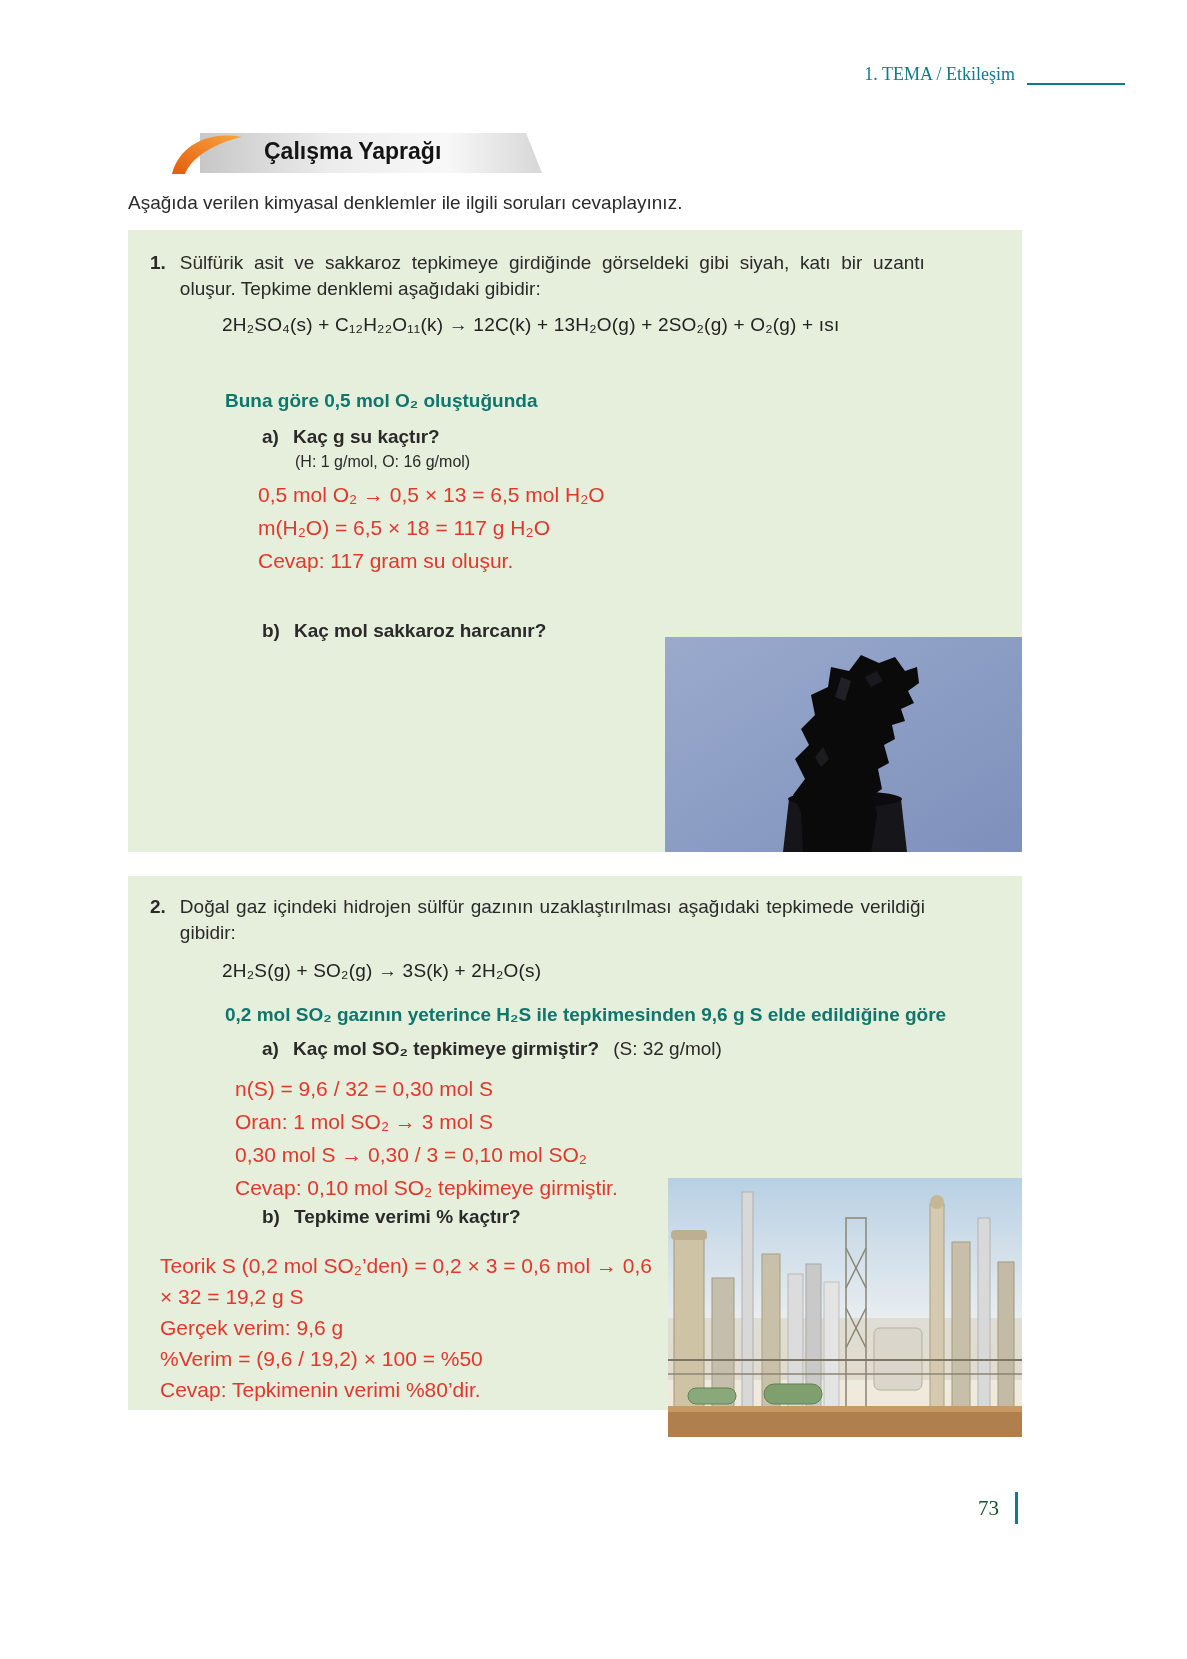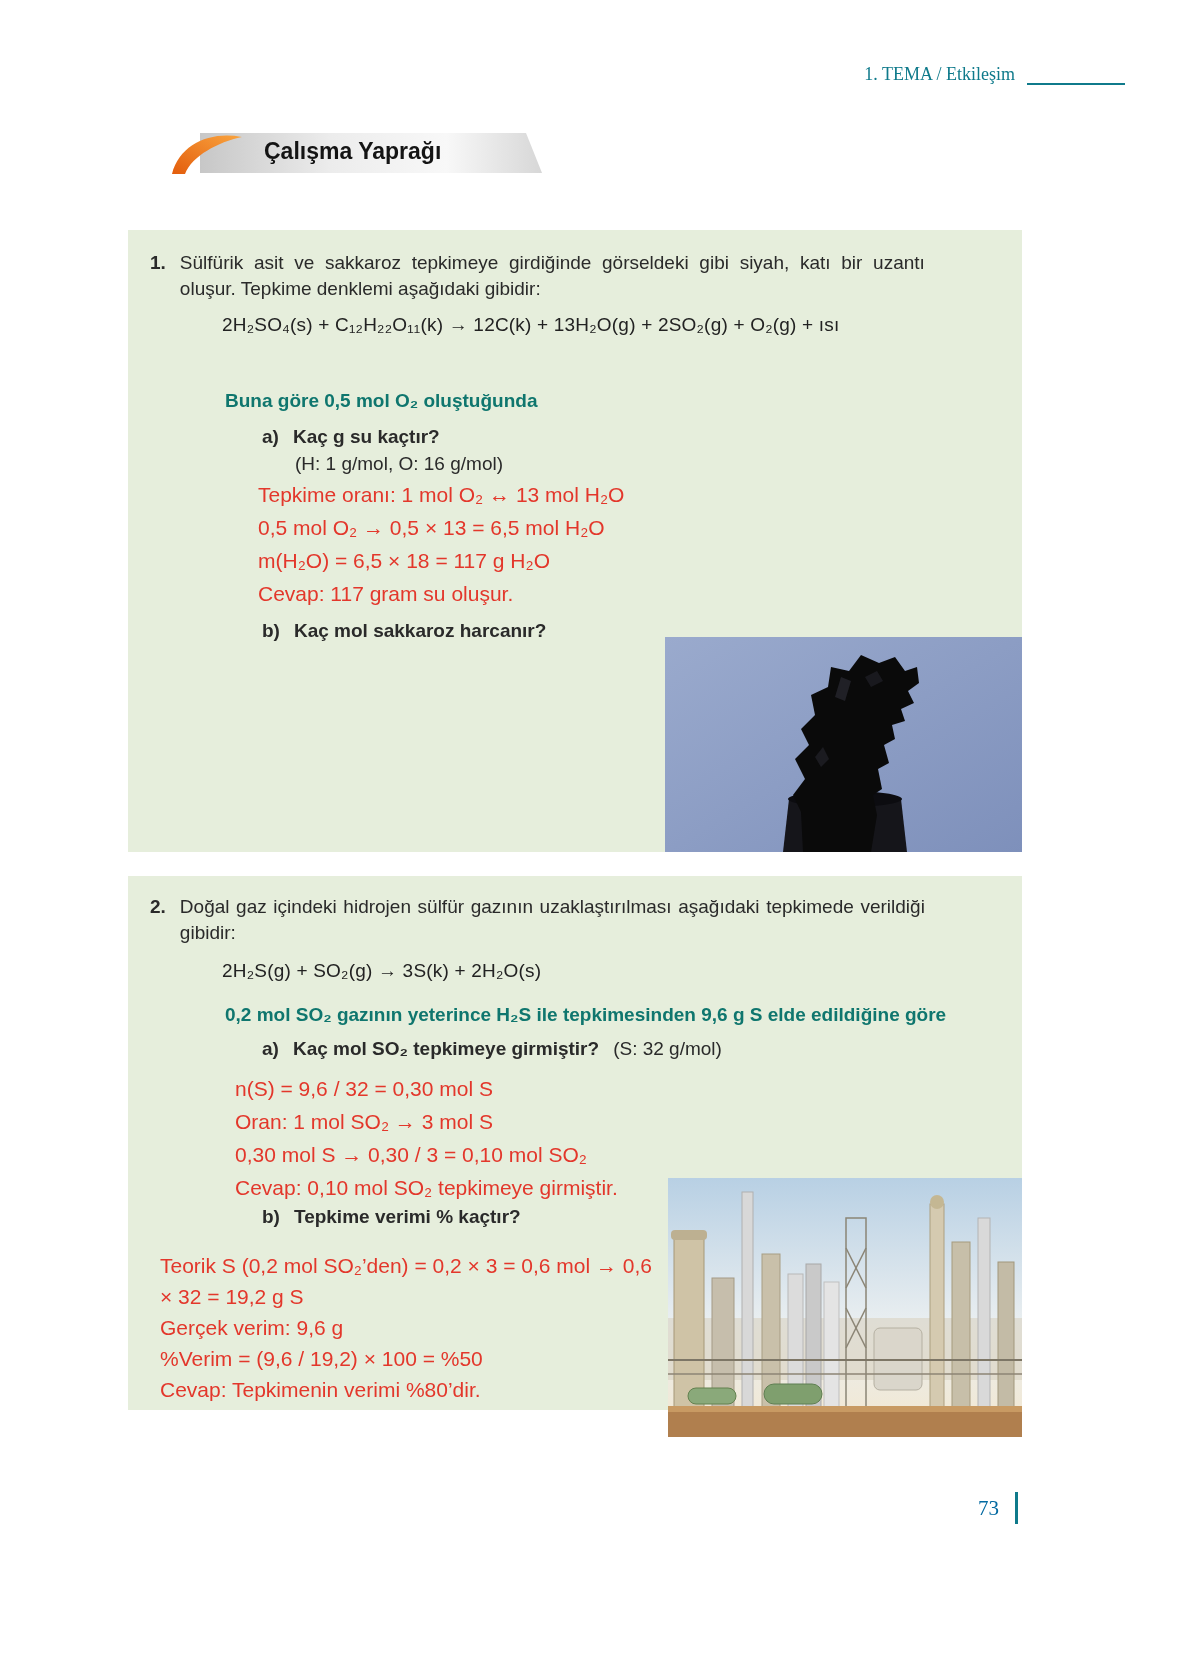--- a/index.html
+++ b/index.html
@@ -40,35 +40,35 @@
   .qnum { font-weight:bold; font-size:19px; line-height:26px; }
   .qtext { font-size:19px; line-height:26px; text-align:justify; width:745px; }
 
   .equation { position:absolute; font-size:19px; color:#222; letter-spacing:0.2px; }
   .condition { position:absolute; font-size:19px; font-weight:bold; color:#0f766e; }
 
   .subq { position:absolute; display:flex; gap:14px; font-size:19px; }
   .sublabel { font-weight:bold; }
   .subq-q { font-weight:bold; }
   .subq-note { font-weight:normal; }
-  .note { position:absolute; font-size:19px; }
+  .note { position:absolute; font-size:16px; }
 
   .answers { position:absolute; color:#e3372b; font-size:21px; }
   .answers p { margin:0; }
   .lh33 p { line-height:33px; }
   .lh34 p { line-height:34px; }
   .lh31 p { line-height:31px; }
 
   
   .photo1 { position:absolute; right:0; bottom:0; width:357px; height:215px; display:block; }
   .photo2 { position:absolute; left:540px; top:302px; width:354px; height:259px; display:block; }
 
   
   .pagenum-wrap { position:absolute; top:1492px; left:978px; display:flex; align-items:center; gap:16px; }
-  .pagenum { font-family:"Liberation Serif", serif; font-size:21px; color:#0369a1; }
+  .pagenum { font-family:"Liberation Serif", serif; font-size:21px; color:#14532d; }
   .pagenum-rule { width:3px; height:32px; background:#0f7a8b; }
 </style>
 </head>
 <body>
 
 <div class="page">
 
   <div class="chapter-header">
     <span class="txt">1. TEMA / Etkileşim</span>
     <span class="rule"></span>
@@ -81,40 +81,40 @@
         <linearGradient id="leafgrad" x1="0" y1="1" x2="1" y2="0">
           <stop offset="0" stop-color="#e35d0c"></stop>
           <stop offset="1" stop-color="#f9a43f"></stop>
         </linearGradient>
       </defs>
       <path d="M4,44 C12,14 42,1 74,7 C50,12 24,26 17,44 Z" fill="url(#leafgrad)"></path>
     </svg>
     <span class="banner-title">Çalışma Yaprağı</span>
   </div>
 
+  <p class="intro">Aşağıda verilen kimyasal denklemler ile ilgili soruları cevaplayınız.</p>
 
   <section class="qbox qbox1">
 
     <div class="qrow" style="top:20px; left:22px;">
       <span class="qnum">1.</span>
       <p class="qtext">Sülfürik asit ve sakkaroz tepkimeye girdiğinde görseldeki gibi siyah, katı bir uzantı oluşur. Tepkime denklemi aşağıdaki gibidir:</p>
     </div>
 
     <p class="equation" style="top:84px; left:94px;">2H₂SO₄(s) + C₁₂H₂₂O₁₁(k) → 12C(k) + 13H₂O(g) + 2SO₂(g) + O₂(g) + ısı</p>
 
     <p class="condition" style="top:160px; left:97px;">Buna göre 0,5 mol O₂ oluştuğunda</p>
 
     <div class="subq" style="top:196px; left:134px;">
       <span class="sublabel">a)</span>
       <span class="subq-q">Kaç g su kaçtır?</span>
     </div>
     <p class="note" style="top:223px; left:167px;">(H: 1 g/mol, O: 16 g/mol)</p>
 
     <div class="answers lh33" style="top:248px; left:130px;">
-      <p>Tepkime oranı: 1 mol O₂ ↔ 13 mol H₂O</p>
       <p>0,5 mol O₂ → 0,5 × 13 = 6,5 mol H₂O</p>
       <p>m(H₂O) = 6,5 × 18 = 117 g H₂O</p>
       <p>Cevap: 117 gram su oluşur.</p>
     </div>
 
     <div class="subq" style="top:390px; left:134px;">
       <span class="sublabel">b)</span>
       <span class="subq-q">Kaç mol sakkaroz harcanır?</span>
     </div>
 

